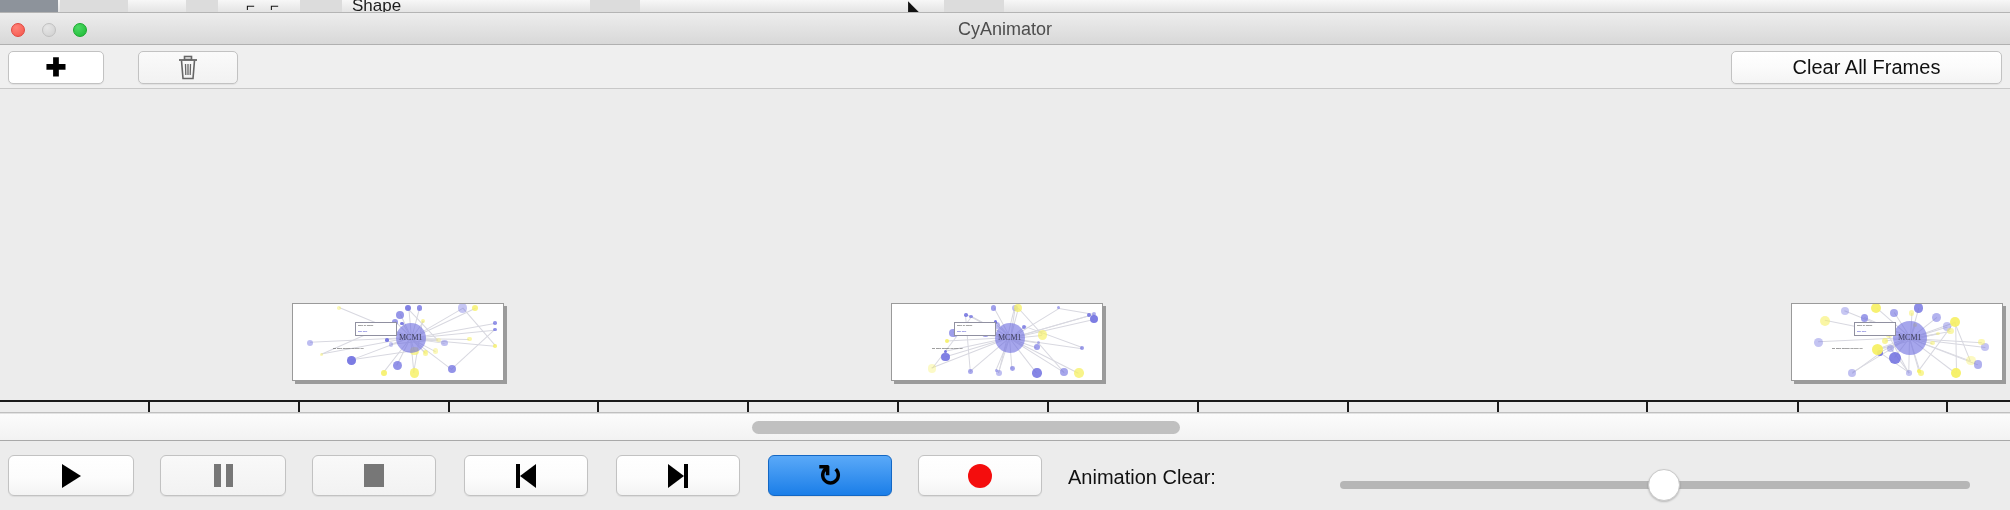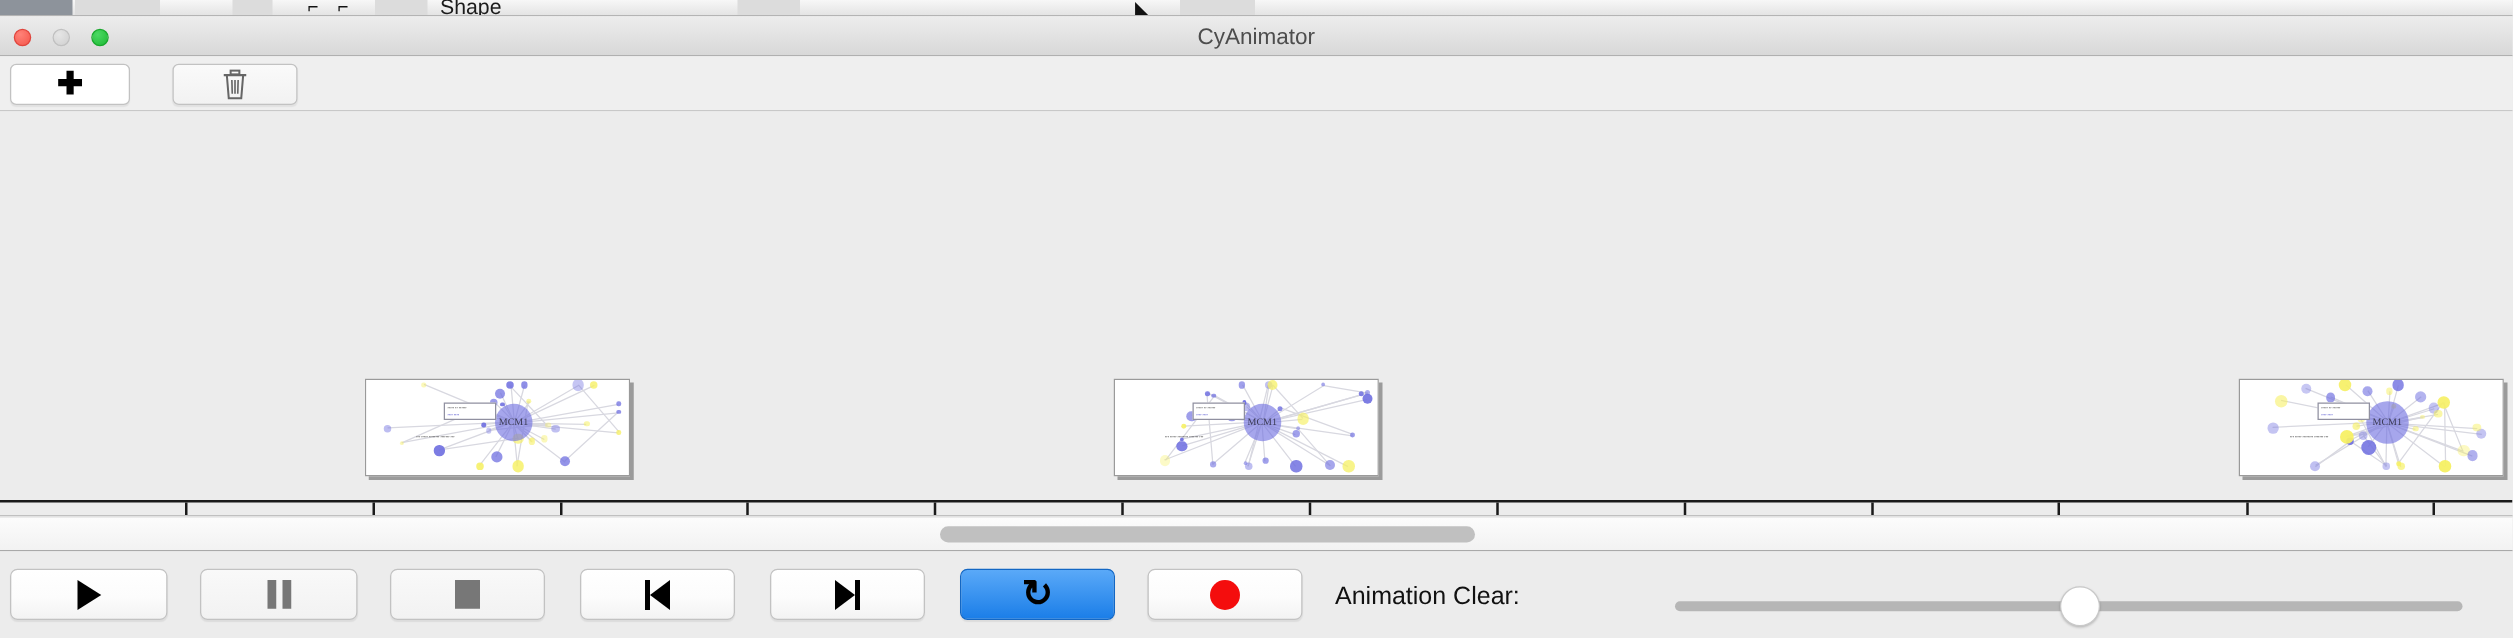--- a/index.html
+++ b/index.html
@@ -230,20 +230,23 @@
     <svg width="22" height="26" viewBox="0 0 22 26">
       <rect x="7.5" y="1.5" width="7" height="3" fill="none" stroke="#666" stroke-width="1.6"></rect>
       <line x1="2" y1="5" x2="20" y2="5" stroke="#666" stroke-width="1.8"></line>
       <path d="M4.5 5.5 L6 23.5 L16 23.5 L17.5 5.5" fill="none" stroke="#666" stroke-width="1.6"></path>
       <line x1="8.5" y1="9" x2="8.8" y2="20" stroke="#666" stroke-width="1.3"></line>
       <line x1="11" y1="9" x2="11" y2="20" stroke="#666" stroke-width="1.3"></line>
       <line x1="13.5" y1="9" x2="13.2" y2="20" stroke="#666" stroke-width="1.3"></line>
     </svg>
   </div>
 
+  <div class="tb-btn" id="clear-all-frames-button">
+    <span>Clear All Frames</span>
+  </div>
 </div>
 
 <div id="timeline-panel">
 
   <div id="frames-layer">
       <div class="frame-thumb" style="left: 398px;">
         <div class="thumb-canvas">
           <div class="tedge" style="left: 118px; top: 34px; width: 27.2976px; transform: rotate(3.90692deg);"></div>
           <div class="tedge" style="left: 118px; top: 34px; width: 33.9906px; transform: rotate(8.24758deg);"></div>
           <div class="tedge" style="left: 118px; top: 34px; width: 27.7811px; transform: rotate(28.1338deg);"></div>

